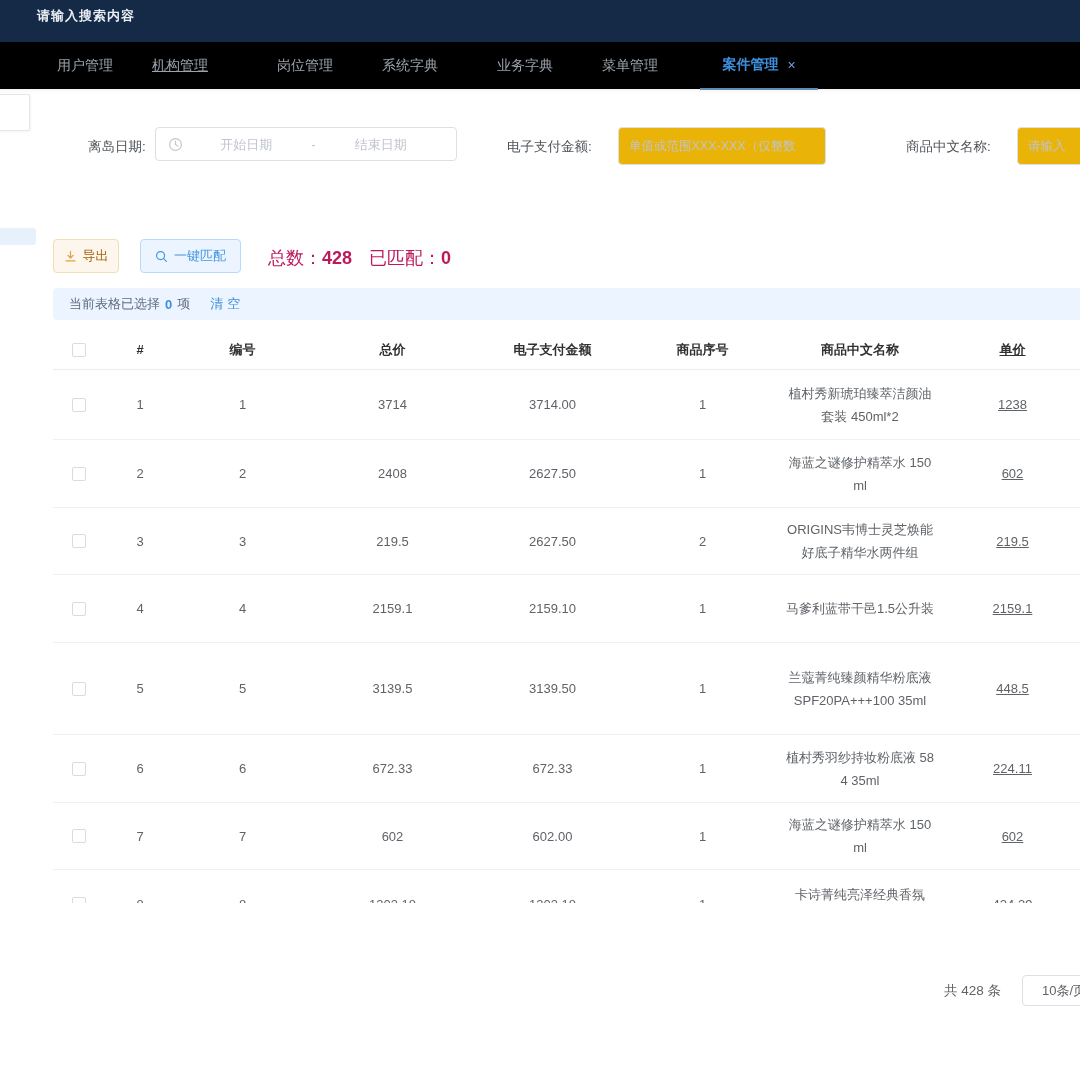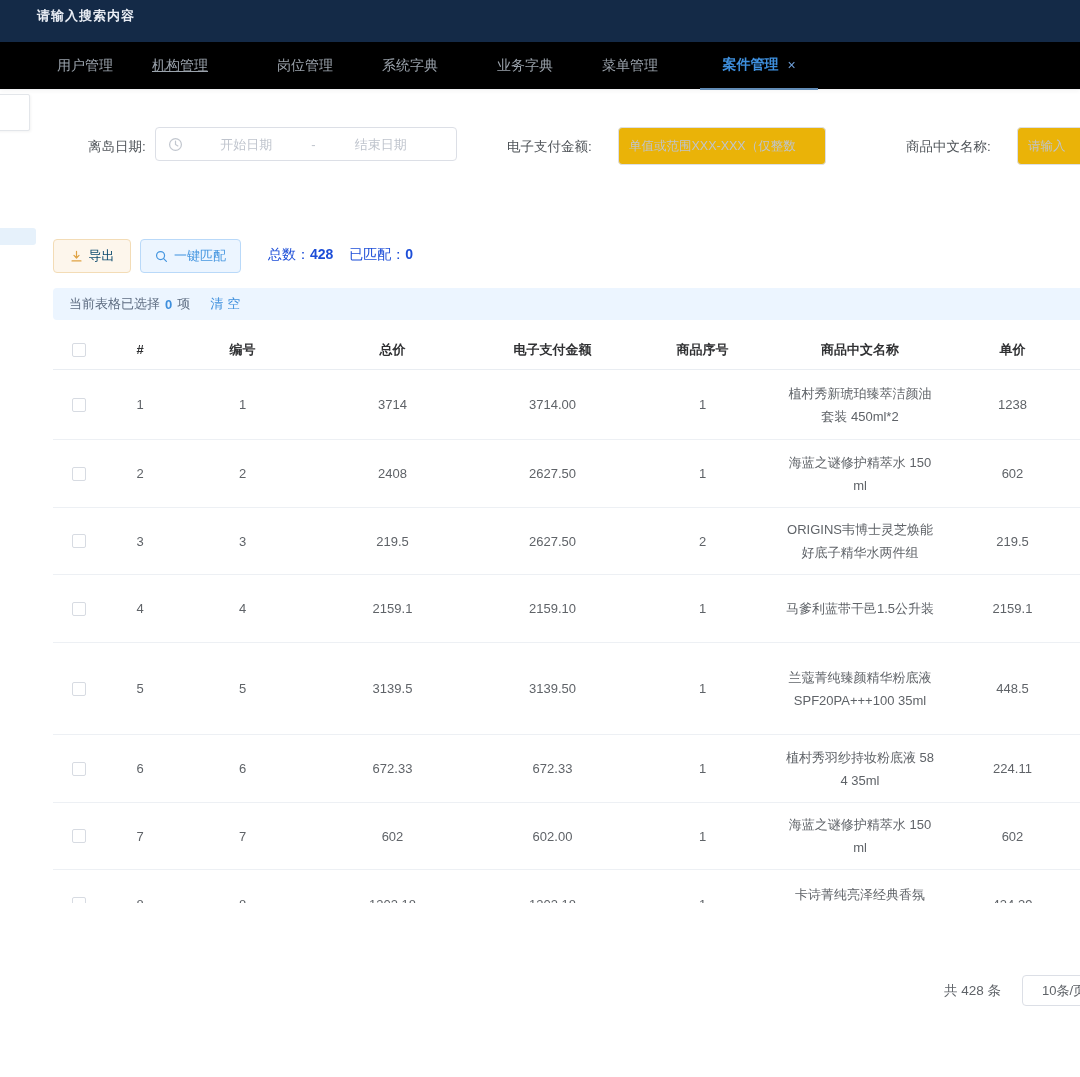--- a/index.html
+++ b/index.html
@@ -42,44 +42,44 @@
                    text-align:center; font-size:13px; color:#606266; font-family:inherit; }
   .datebox input::placeholder, .finput::placeholder { color:#bfc4cd; opacity:1; }
   .datebox .dash { color:#bfc4cd; font-size:13px; padding:0 2px; }
   .finput { position:absolute; top:127px; height:38px; background:#eab308; border:1px solid #dcdfe6;
             border-radius:4px; font-size:12.5px; color:#606266; padding:0 10px; outline:none; font-family:inherit; }
   .finput.amount { left:618px; width:208px; }
   .finput.pname { left:1017px; width:120px; }
   
   .btn { position:absolute; top:239px; height:34px; border-radius:4px; display:flex; align-items:center;
          justify-content:center; font-size:13px; cursor:pointer; gap:6px; }
-  .btn-export { left:53px; width:78px; background:#fdf6ec; border:1px solid #f3dcb6; color:#0c4a6e; }
+  .btn-export { left:53px; width:66px; background:#fdf6ec; border:1px solid #f3dcb6; color:#a16207; }
   .btn-match  { left:140px; width:101px; background:#ecf5ff; border:1px solid #b9d9f9; color:#4596e0; }
-  .stats { position:absolute; left:268px; top:246px; font-size:14px; color:#1d4ed8; font-weight:500; }
+  .stats { position:absolute; left:268px; top:246px; font-size:18px; color:#be185d; font-weight:500; }
   .stats b { font-weight:700; }
   .stats .gap { display:inline-block; width:12px; }
   
   .selbar { position:absolute; left:53px; top:288px; width:1040px; height:32px; background:#ecf5ff;
             border-radius:4px; display:flex; align-items:center; padding-left:16px; font-size:13px; color:#5e6d82; }
   .selbar .cnt { color:#3e8fdd; font-weight:700; margin:0 5px; }
   .selbar .clear { color:#3e8fdd; margin-left:20px; letter-spacing:4px; cursor:pointer; }
   
   .table { position:absolute; left:53px; top:330px; width:1027px; height:573px; overflow:hidden; background:#fff; }
   .thead, .trow { display:flex; width:1027px; }
   .thead { height:40px; align-items:center; border-bottom:1px solid #e9edf2; }
   .thead .cell { font-size:13px; font-weight:700; color:#303133; }
   .cell { text-align:center; font-size:13px; color:#5f6368; padding:0 8px; }
   .c-check { flex:0 0 52px; }
   .c-index { flex:0 0 70px; }
   .c-code  { flex:0 0 135px; }
   .c-total { flex:0 0 165px; }
   .c-paid  { flex:0 0 155px; }
   .c-seq   { flex:0 0 145px; }
   .c-name  { flex:0 0 170px; line-height:23px; word-break:break-all; padding:8px 10px; }
-  .c-unit  { flex:0 0 135px; }
+  .c-unit  { flex:0 0 135px;text-decoration:underline; }
   .trow { align-items:center; border-bottom:1px solid #edf0f4; }
   .tbody .trow:nth-child(1){ min-height:70px; }
   .tbody .trow:nth-child(2){ min-height:68px; }
   .tbody .trow:nth-child(3){ min-height:67px; }
   .tbody .trow:nth-child(4){ min-height:68px; }
   .tbody .trow:nth-child(5){ min-height:92px; }
   .tbody .trow:nth-child(6){ min-height:68px; }
   .tbody .trow:nth-child(7){ min-height:67px; }
   .tbody .trow:nth-child(8){ min-height:68px; border-bottom:none; }
   .tbody .trow:nth-child(8) .c-name { align-self:flex-start; padding-top:13px; }

